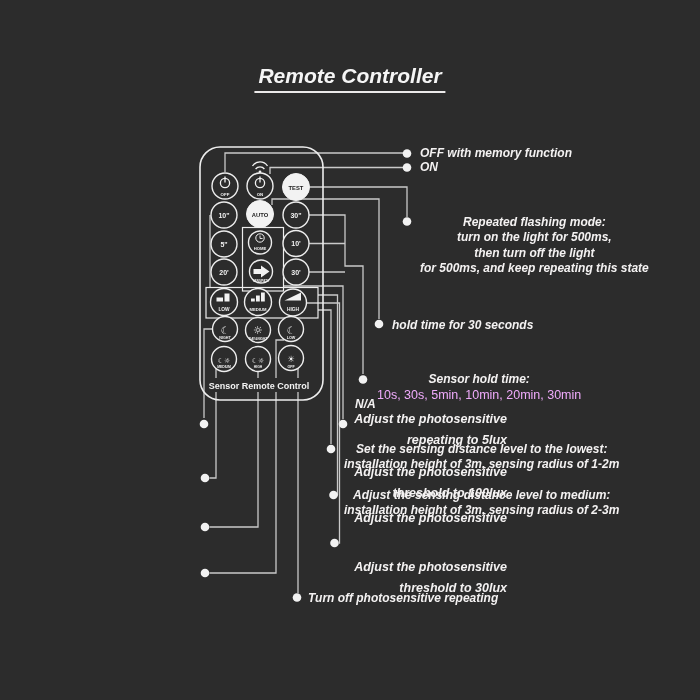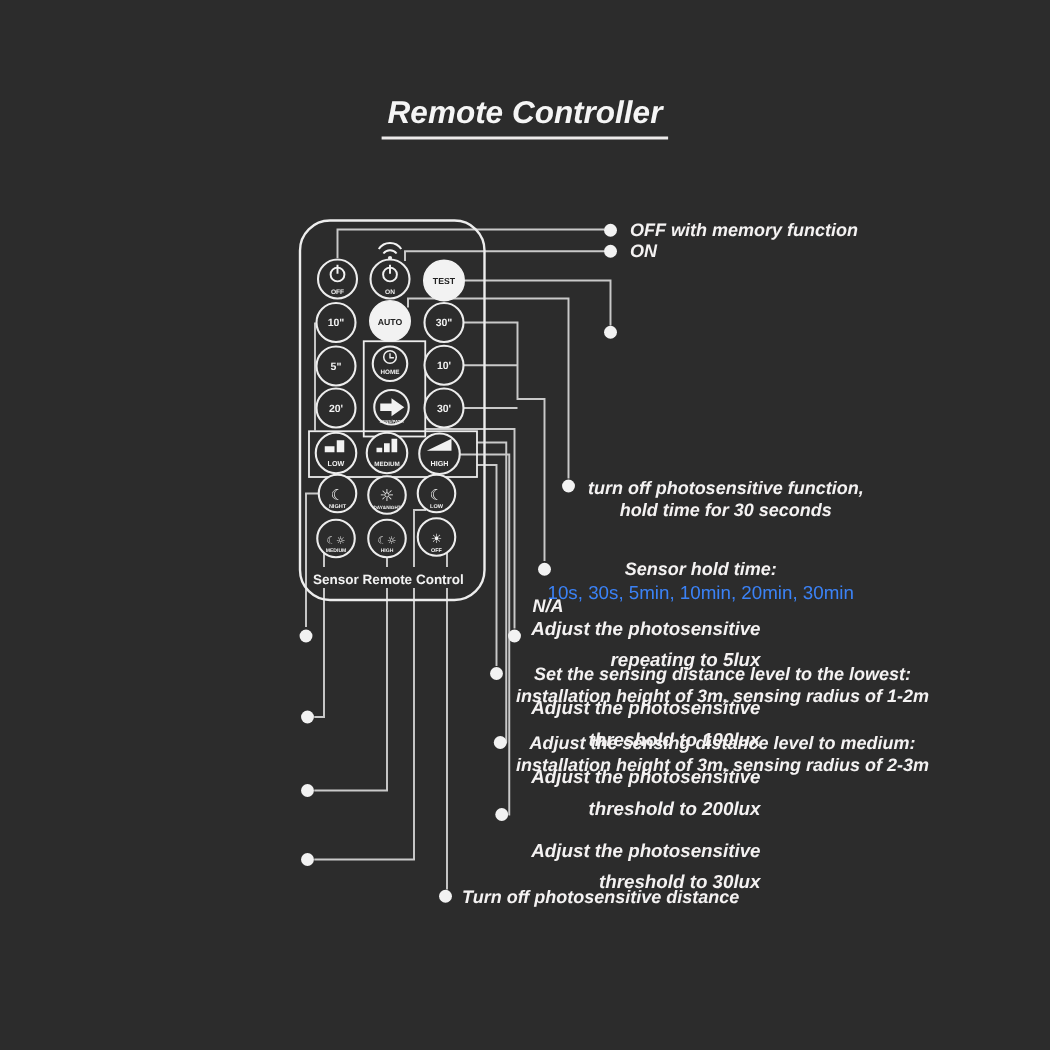--- a/index.html
+++ b/index.html
@@ -4,21 +4,21 @@
 <style>
   html,body{margin:0;padding:0;background:#2c2c2c;}
   .stage{position:relative;width:700px;height:700px;background:#2c2c2c;overflow:hidden;
          font-family:"Liberation Sans",sans-serif;}
   .title{position:absolute;left:350px;top:64px;transform:translateX(-50%);
          color:#f5f5f5;font-size:21px;font-weight:bold;font-style:italic;
          border-bottom:2px solid #eceaea;padding:0 4px 3px 4px;white-space:nowrap;}
   .ann{position:absolute;color:#f4f2f2;font-weight:bold;font-style:italic;
        font-size:12px;line-height:15.5px;white-space:nowrap;text-align:center;}
   .ann.left{text-align:right;font-size:12.5px;line-height:21px;margin-left:30px;}
-  .ann .plain{font-weight:normal;font-style:normal;color:#3b82f6;font-size:12.5px;}
+  .ann .plain{font-weight:normal;font-style:normal;color:#f0abfc;font-size:12.5px;}
   svg{position:absolute;left:0;top:0;}
   .ln{fill:none;stroke:#c9c9c9;stroke-width:1.3px;}
   .outline{fill:none;stroke:#ededed;stroke-width:1.6px;}
   .btn{fill:#2c2c2c;stroke:#ededed;stroke-width:1.4px;}
   .btn-fill{fill:#f2f2f2;stroke:#f2f2f2;stroke-width:1px;}
   .bullet{fill:#f2f2f2;stroke:none;}
   .ic{fill:none;stroke:#f2f2f2;stroke-width:1.3px;}
   .icf{fill:#f2f2f2;stroke:none;}
   text{fill:#f2f2f2;font-family:"Liberation Sans",sans-serif;text-anchor:middle;}
   .glyph{font-family:"DejaVu Sans",sans-serif;}
@@ -194,55 +194,59 @@
       <circle class="bullet" cx="205" cy="573" r="4.3"></circle>
     </g>
   </svg>
 
   <div class="ann" style="left:420px;top:146px">
     <div>OFF with memory function</div>
   </div>
   <div class="ann" style="left:420px;top:160px">
     <div>ON</div>
   </div>
+  <div class="ann" style="left:420px;top:214.5px">
+    <div>Repeated flashing mode:</div>
+    <div>turn on the light for 500ms,</div>
+    <div>then turn off the light</div>
+    <div>for 500ms, and keep repeating this state</div>
+  </div>
   <div class="ann" style="left:392px;top:317.5px">
-    <div>turn off photosensitive function,</div>
     <div>hold time for 30 seconds</div>
   </div>
-  <div class="ann" style="left:365px;top:372px">
+  <div class="ann" style="left:377px;top:372px">
     <div>Sensor hold time:</div>
     <div class="plain">10s, 30s, 5min, 10min, 20min, 30min</div>
   </div>
   <div class="ann" style="left:355px;top:397px">
     <div>N/A</div>
   </div>
   <div class="ann" style="left:344px;top:441.5px">
     <div>Set the sensing distance level to the lowest:</div>
     <div>installation height of 3m, sensing radius of 1-2m</div>
   </div>
   <div class="ann" style="left:344px;top:487.5px">
     <div>Adjust the sensing distance level to medium:</div>
     <div>installation height of 3m, sensing radius of 2-3m</div>
   </div>
   <div class="ann" style="left:344px;top:535.5px">
   </div>
   <div class="ann" style="left:308px;top:590.5px">
-    <div>Turn off photosensitive distance</div>
+    <div>Turn off photosensitive repeating</div>
   </div>
 
   <div class="ann left" style="right:193px;top:409px">
     <div>Adjust the photosensitive</div>
     <div>repeating to 5lux</div>
   </div>
   <div class="ann left" style="right:193px;top:462px">
     <div>Adjust the photosensitive</div>
     <div>threshold to 100lux</div>
   </div>
   <div class="ann left" style="right:193px;top:508px">
     <div>Adjust the photosensitive</div>
-    <div>threshold to 200lux</div>
   </div>
   <div class="ann left" style="right:193px;top:557px">
     <div>Adjust the photosensitive</div>
     <div>threshold to 30lux</div>
   </div>
 
 </div>
 
 </body></html>

